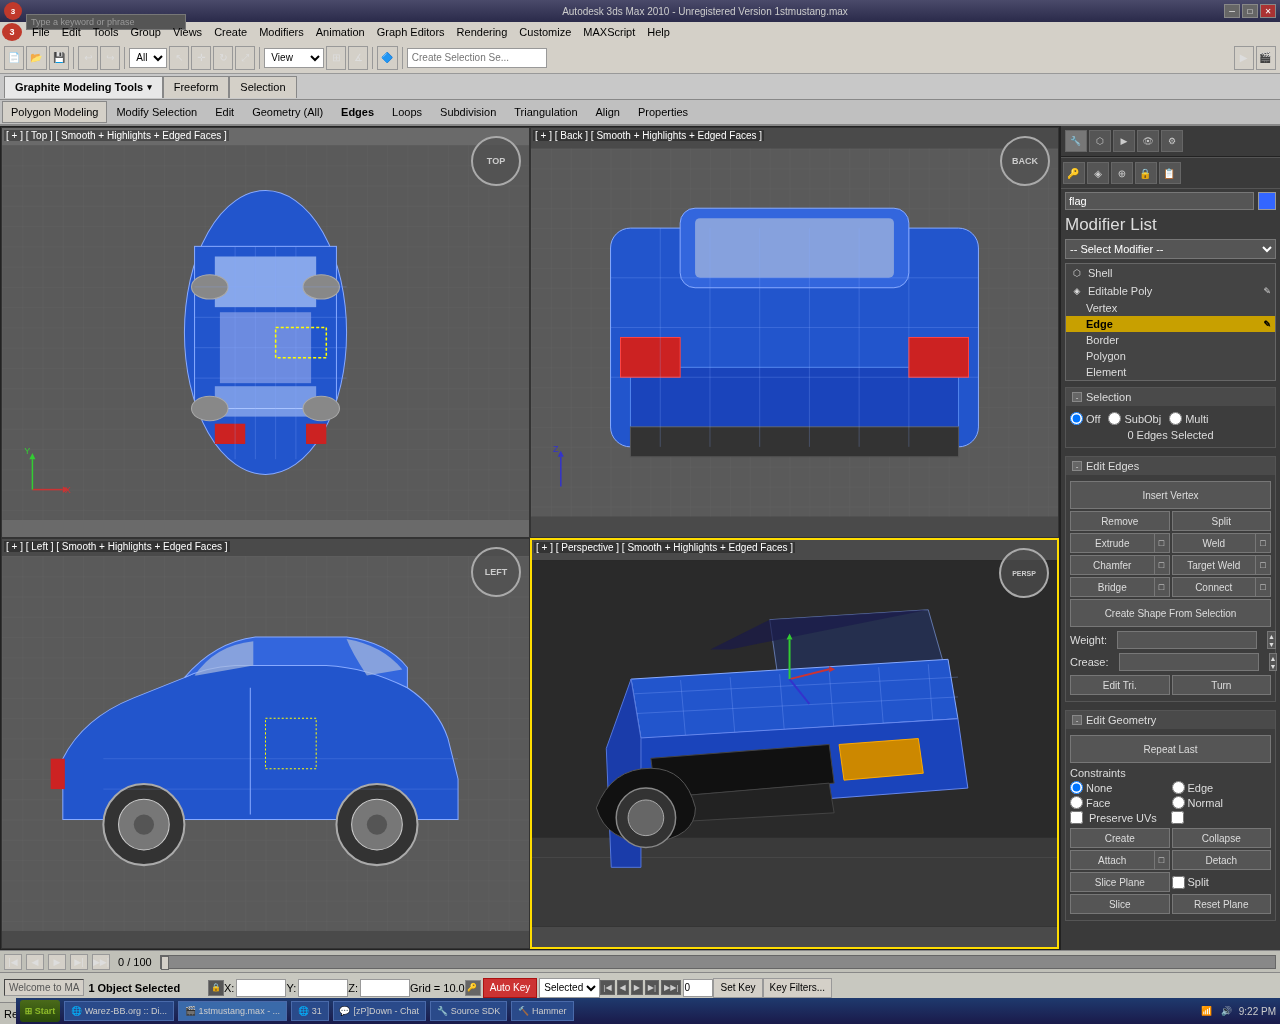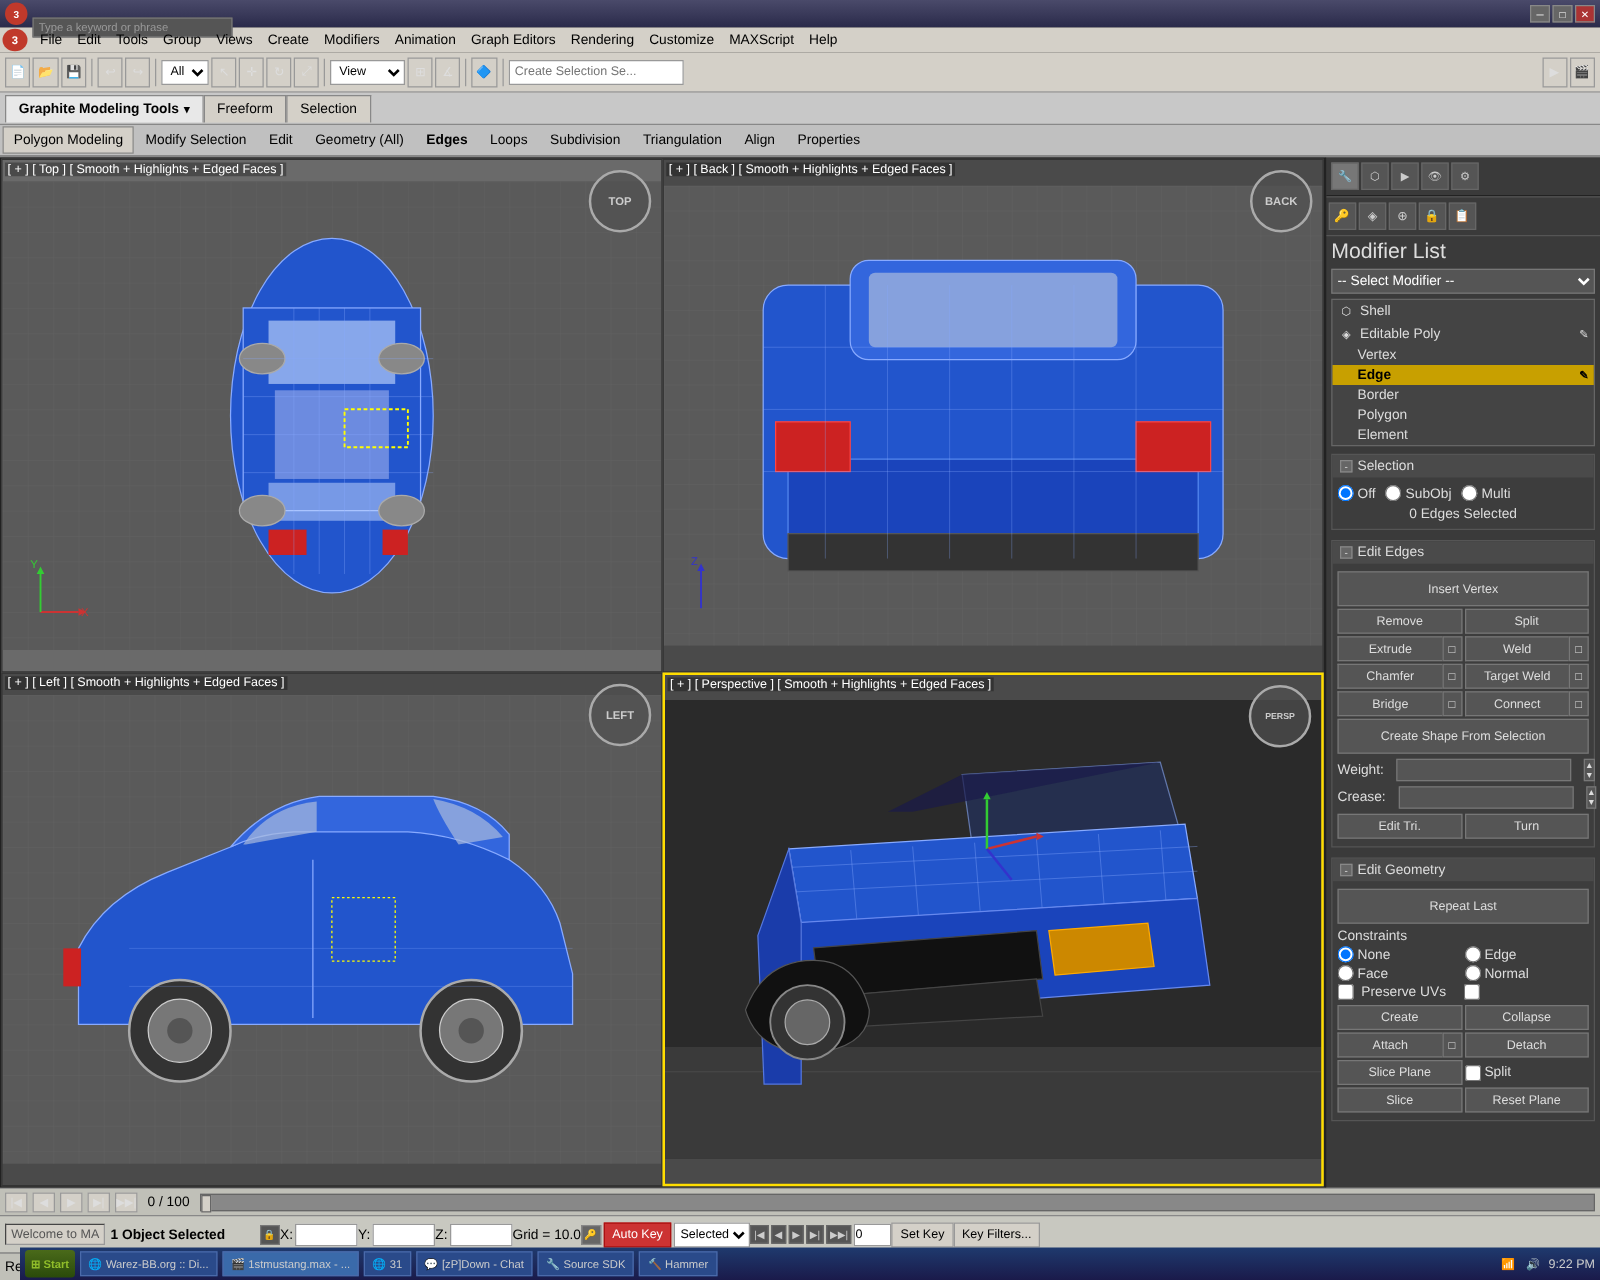--- a/index.html
+++ b/index.html
@@ -142,20 +142,21 @@
     .checkbox-row input { margin: 0; }
   </style>
 </head>
 <body>
 
 <div id="titlebar">
   <div style="display:flex;align-items:center;gap:4px;">
     <div style="width:18px;height:18px;background:#c0392b;border-radius:50%;display:flex;align-items:center;justify-content:center;color:white;font-size:8px;font-weight:bold;">3</div>
     <span style="background:#555;border:1px solid #777;height:16px;width:160px;display:inline-flex;align-items:center;padding:0 4px;font-size:9px;color:#999;margin-top:22px;">Type a keyword or phrase</span>
   </div>
+  <span style="font-size:10px;color:#ccc;flex:1;text-align:center;">Autodesk 3ds Max 2010 - Unregistered Version   1stmustang.max</span>
   <div style="display:flex;gap:2px;">
     <div class="ctrl-btn">─</div>
     <div class="ctrl-btn">□</div>
     <div class="ctrl-btn" style="background:#aa3333;">✕</div>
   </div>
 </div>
 
 <div id="menubar">
   <div class="logo">3</div>
   <span class="menu-item">File</span>
@@ -424,20 +425,24 @@
     </div>
 
     <div id="panel-row-icons">
       <div class="pr-icon">🔑</div>
       <div class="pr-icon">◈</div>
       <div class="pr-icon">⊕</div>
       <div class="pr-icon">🔒</div>
       <div class="pr-icon">📋</div>
     </div>
 
+    <div id="obj-name-row">
+      <input id="obj-name-input" type="text" value="flag" style="">
+      <div id="obj-color-swatch" style="background: rgb(51, 102, 255);"></div>
+    </div>
 
     <div id="modifier-list-label">Modifier List</div>
     <select id="modifier-list-select">
       <option>-- Select Modifier --</option>
     </select>
 
     <div id="modifier-stack">
       <div class="mod-item">
         <div class="mod-icon">⬡</div>
         <span>Shell</span>

